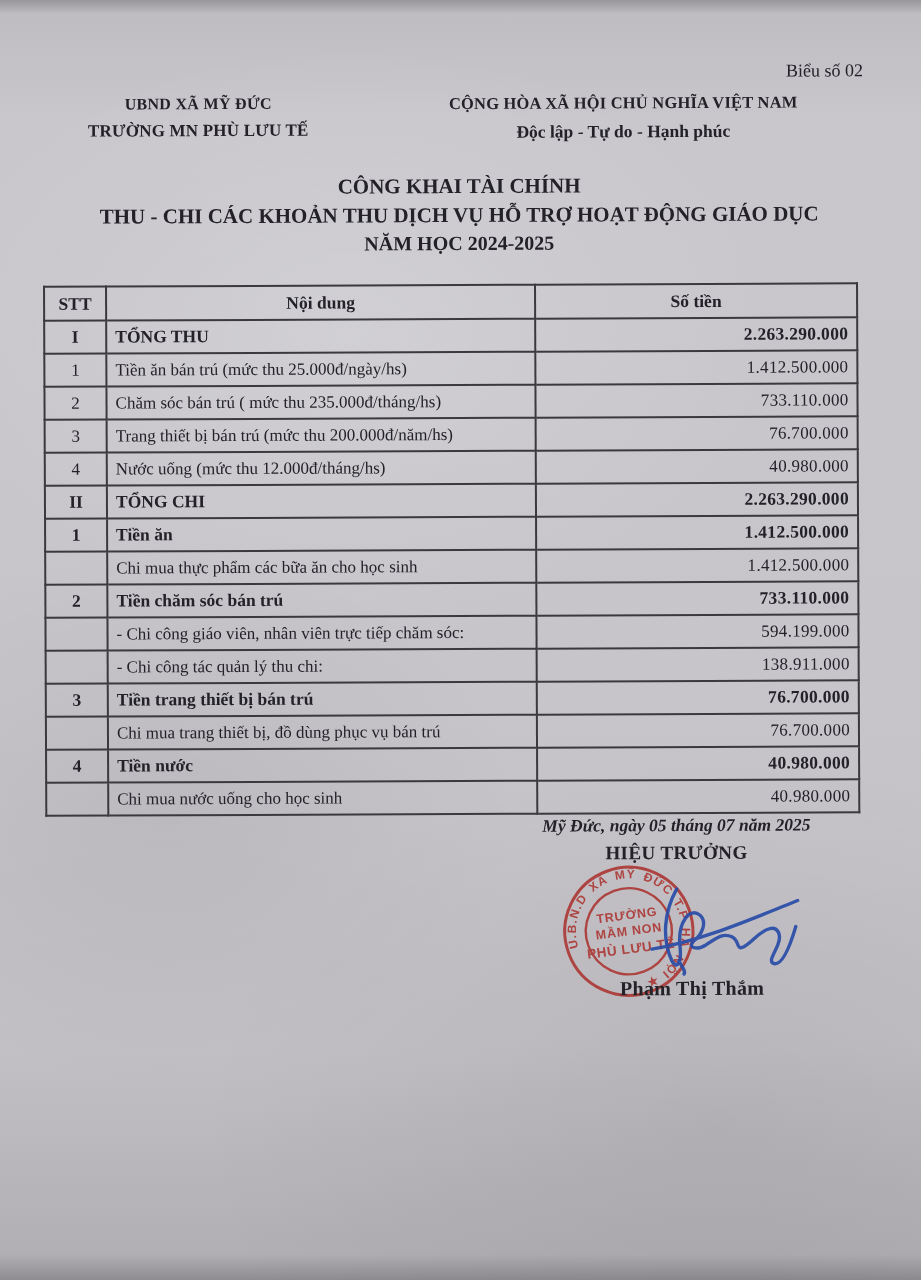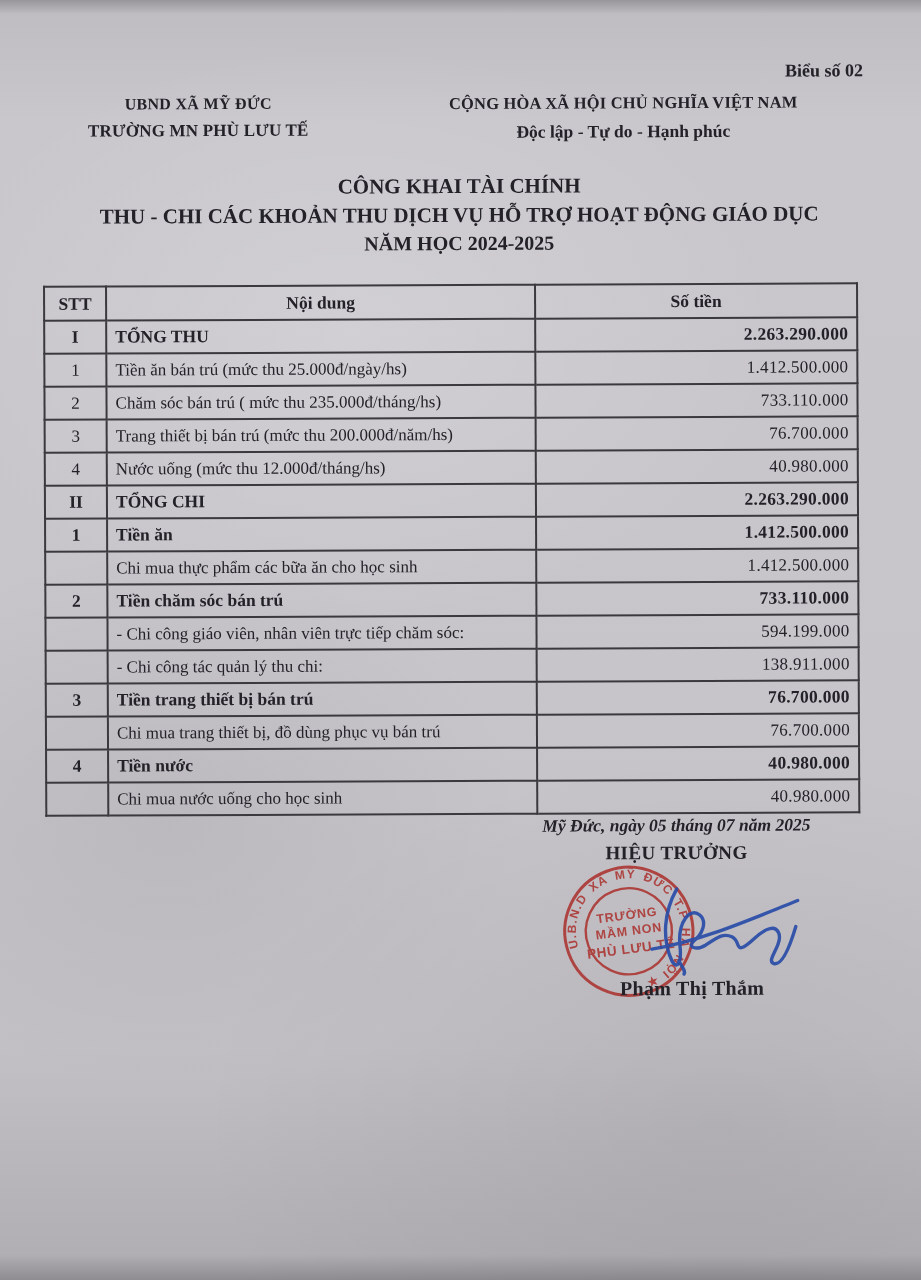--- a/index.html
+++ b/index.html
@@ -16,21 +16,21 @@
     background:
       radial-gradient(ellipse 620px 420px at 38% 26%, rgba(255,255,255,0.16), transparent 70%),
       radial-gradient(ellipse 500px 380px at 18% 64%, rgba(0,0,0,0.05), transparent 72%),
       radial-gradient(ellipse 700px 500px at 78% 88%, rgba(0,0,0,0.06), transparent 75%),
       linear-gradient(180deg, #98969b 0px, #bfbdc2 14px, #c9c7cc 120px, #c7c5ca 55%, #c2c0c5 82%, #b1afb4 98%, #8e8c91 100%);
   }
   .tilt{position:absolute;inset:0;transform:rotate(-0.25deg);transform-origin:50% 40%;}
 
   .form-no{
     position:absolute;top:62px;right:56px;
-    font-size:18px;font-weight:bold;
+    font-size:18px;font-weight:normal;
   }
   .issuer{
     position:absolute;left:40px;top:94px;width:320px;text-align:center;
   }
   .issuer .l1{font-size:16px;font-weight:bold;letter-spacing:0.3px;}
   .issuer .l2{font-size:17px;font-weight:bold;margin-top:8px;letter-spacing:0.2px;}
   .national{
     position:absolute;left:380px;top:94px;width:490px;text-align:center;
   }
   .national .l1{font-size:16.5px;font-weight:bold;letter-spacing:0.2px;}

